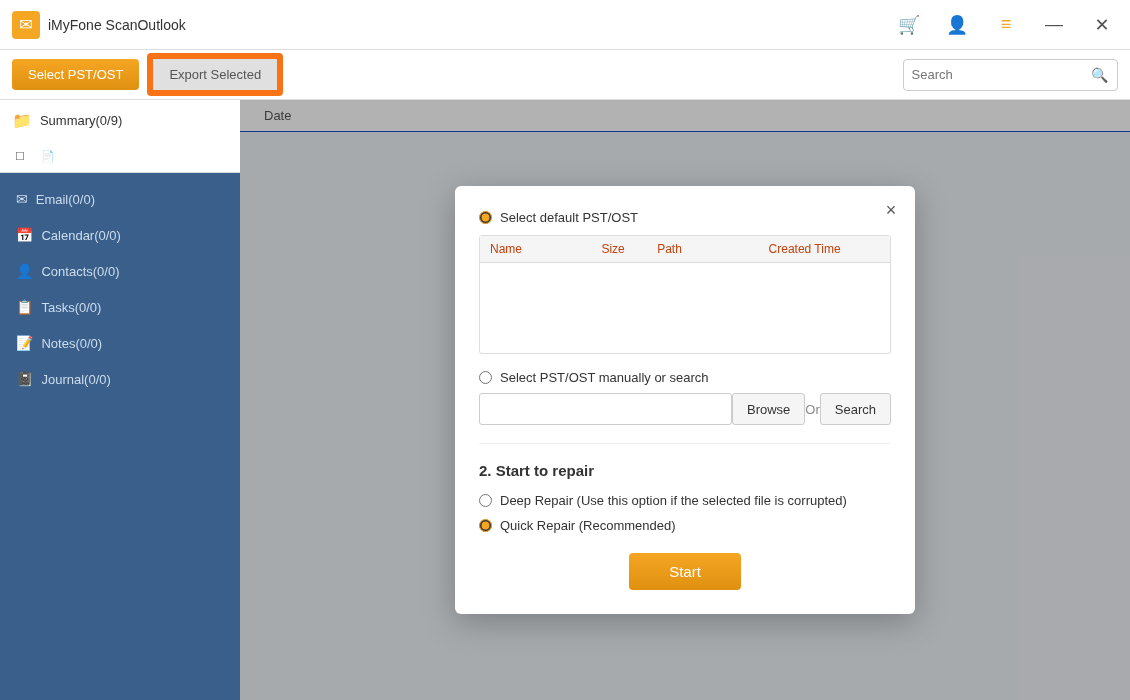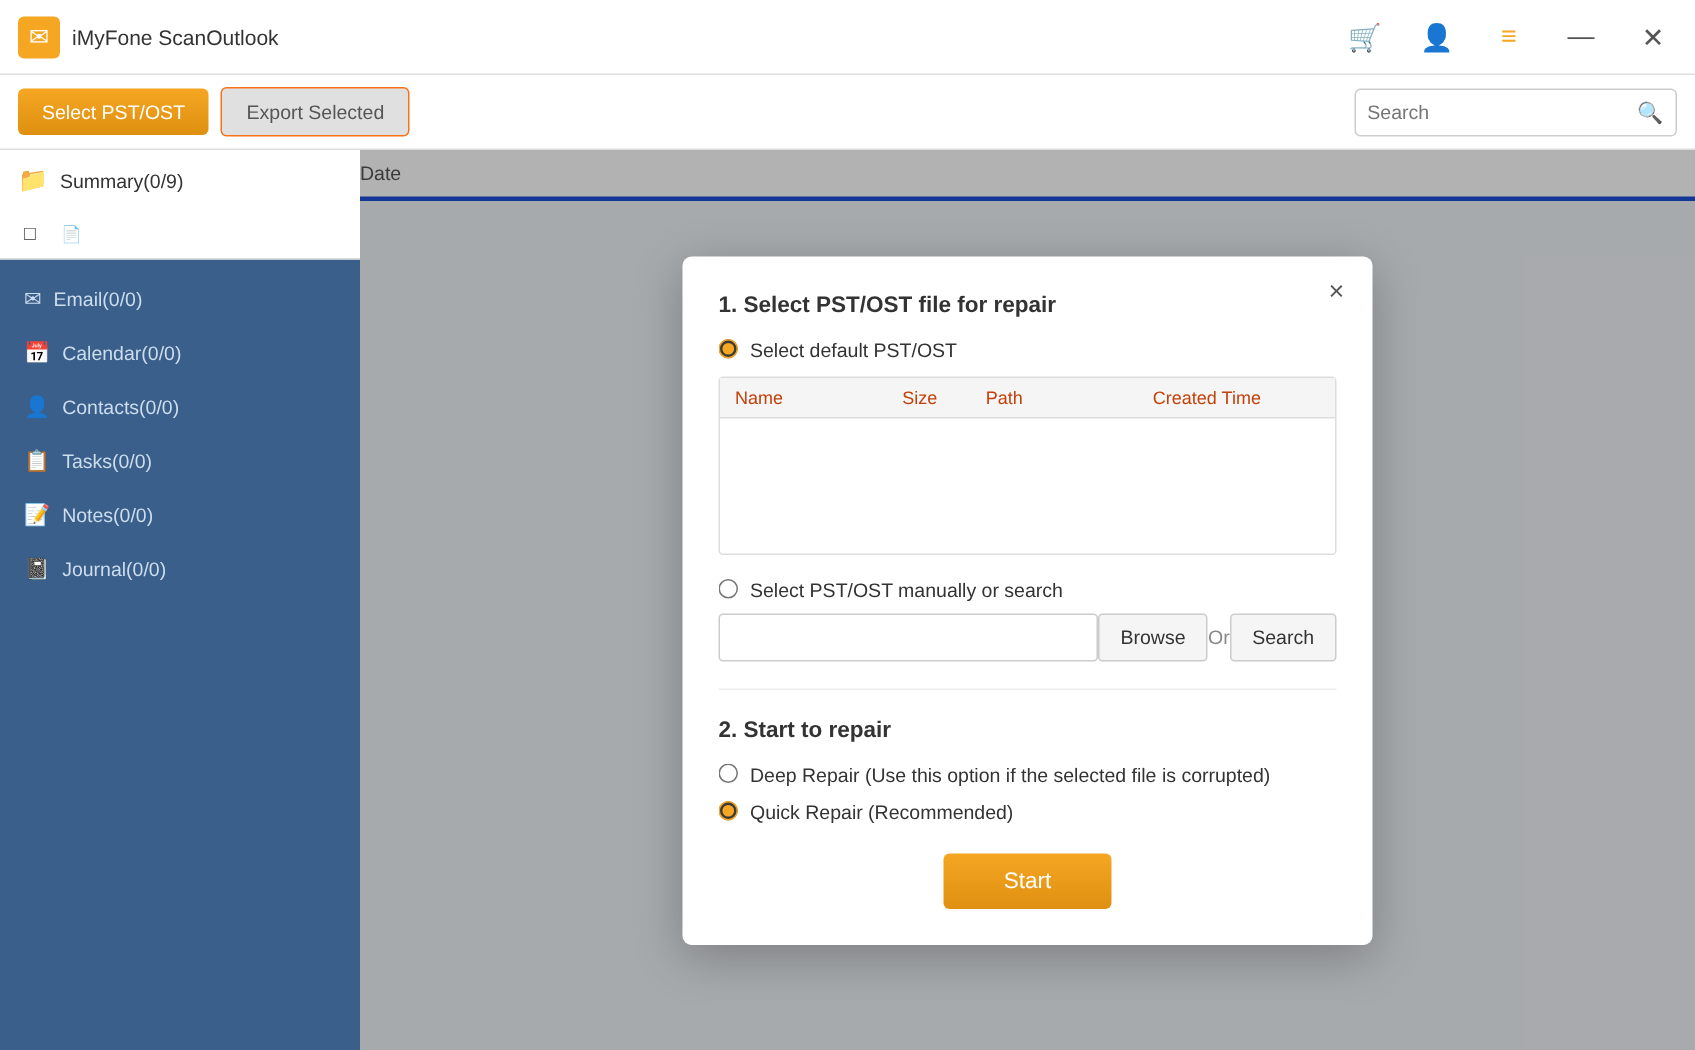--- a/index.html
+++ b/index.html
@@ -21,21 +21,21 @@
     .toolbar {
       display: flex; align-items: center; background: #fff; height: 50px;
       border-bottom: 1px solid #ddd; padding: 0 12px; gap: 8px;
     }
     .btn-select-pst {
       background: linear-gradient(180deg, #f5a623, #e09010);
       color: white; border: none; padding: 8px 16px; border-radius: 4px;
       font-size: 13px; cursor: pointer; font-weight: 500;
     }
     .btn-export {
-      background: #e0e0e0; color: #555; border: 1px solid #f97316;
+      background: #e0e0e0; color: #555; border: 6px solid #f97316;
       padding: 8px 16px; border-radius: 4px; font-size: 13px; cursor: pointer;
     }
     .toolbar-spacer { flex: 1; }
     .search-box {
       display: flex; align-items: center; border: 1px solid #ccc;
       border-radius: 4px; overflow: hidden; height: 32px;
     }
     .search-box input {
       border: none; outline: none; padding: 4px 8px; font-size: 13px;
       width: 180px; color: #888;
@@ -63,21 +63,21 @@
     .sidebar-tool-btn { width: 24px; height: 24px; background: none; border: 1px solid transparent; cursor: pointer; display: flex; align-items: center; justify-content: center; font-size: 11px; color: #666; }
     .sidebar-items { flex: 1; padding: 8px 0; }
     .sidebar-item {
       display: flex; align-items: center; gap: 8px; padding: 10px 16px;
       color: #cde; cursor: pointer; font-size: 13px;
     }
     .sidebar-item-icon { font-size: 14px; }
 
     
     .content { flex: 1; background: #f0f4f8; position: relative; }
-    .content-header { background: #fff; border-bottom: 3px solid #1d4ed8; padding: 8px 0; }
+    .content-header { background: #fff; border-bottom: 1px solid #1d4ed8; padding: 8px 24px; }
     .date-col { color: #555; }
 
     
     .overlay {
       position: absolute; top: 0; left: 0; right: 0; bottom: 0;
       background: rgba(0,0,0,0.3); display: flex; align-items: center; justify-content: center;
       z-index: 10;
     }
 
     
@@ -87,21 +87,21 @@
     }
     .dialog-close {
       position: absolute; top: 12px; right: 12px; width: 24px; height: 24px;
       border: none; background: none; font-size: 18px; cursor: pointer; color: #555;
       display: flex; align-items: center; justify-content: center; border-radius: 50%;
     }
 
     .section-title { font-size: 15px; font-weight: 600; color: #333; margin-bottom: 14px; }
 
     .radio-group { display: flex; flex-direction: column; gap: 10px; }
-    .radio-label { display: flex; align-items: flex-start; gap: 8px; font-size: 13px; color: #333; cursor: pointer; }
+    .radio-label { display: flex; align-items: center; gap: 8px; font-size: 13px; color: #333; cursor: pointer; }
     input[type="radio"] { accent-color: #f5a623; }
 
     
     .file-table { border: 1px solid #ddd; border-radius: 3px; margin: 10px 0 16px 0; }
     .file-table-header {
       display: grid; grid-template-columns: 2fr 1fr 2fr 2fr;
       background: #f5f5f5; border-bottom: 1px solid #ddd;
       padding: 6px 10px; font-size: 12px; color: #c2410c;
     }
     .file-table-body { height: 90px; }
@@ -199,21 +199,20 @@
 
   <div class="content">
     <div class="content-header">
       <span class="date-col">Date</span>
     </div>
 
     <div class="overlay">
       <div class="dialog">
         <button class="dialog-close">×</button>
 
-        <div class="section-title">1. Select PST/OST file for repair</div>
 
         <div class="radio-group">
           <label class="radio-label">
             <input type="radio" name="pst-select" checked="" style="">
             <span>Select default PST/OST</span>
           </label>
         </div>
 
         <div class="file-table">
           <div class="file-table-header">

